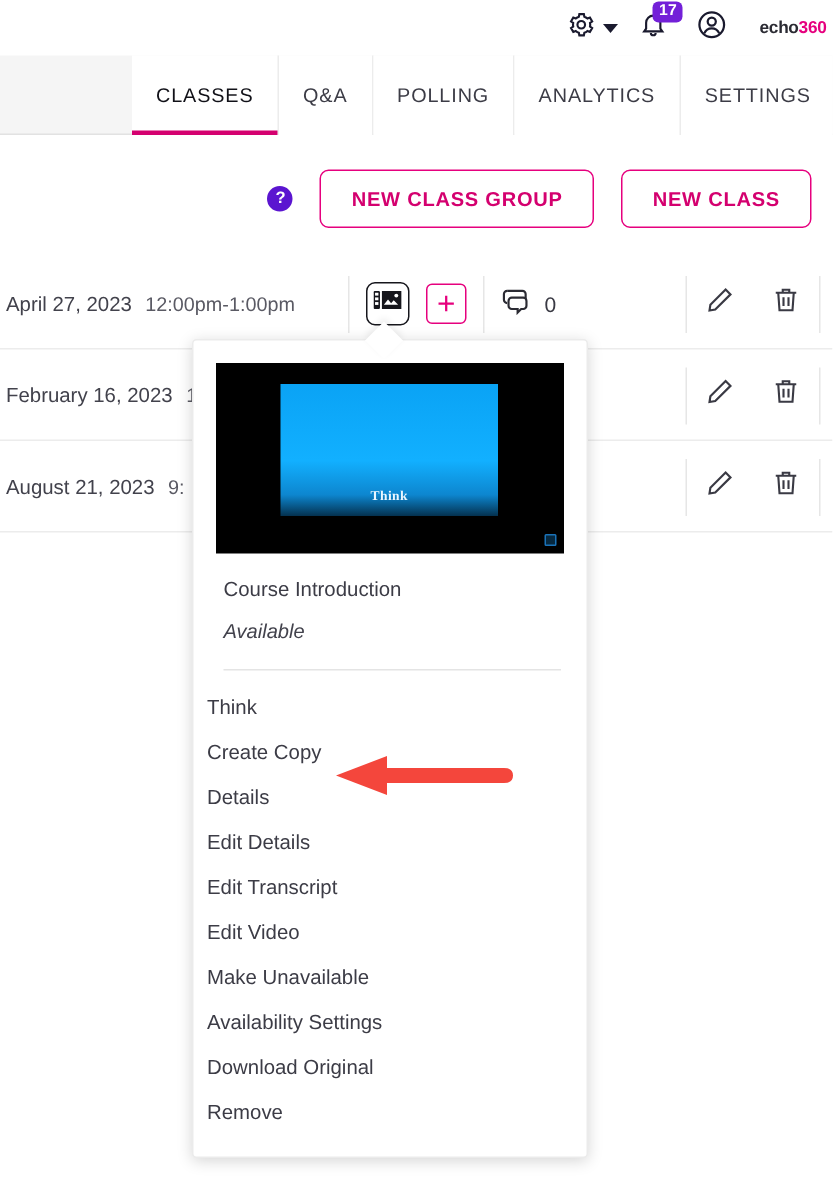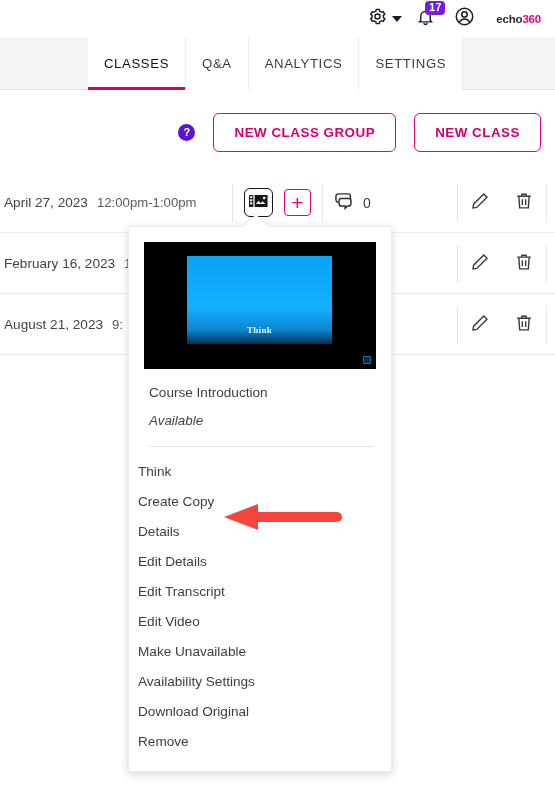--- a/index.html
+++ b/index.html
@@ -9,21 +9,21 @@
     font-family: "Liberation Sans", sans-serif;
     overflow: hidden;
   }
   #app { position: relative; width: 555px; height: 790px; background: #fff; }
 
   
   .topbar {
     position: absolute; left: 0; top: 0; width: 555px; height: 37px;
     background: #ffffff;
     display: flex; align-items: center; justify-content: flex-end;
-    gap: 0px; padding-right: 10px;
+    gap: 0px; 
   }
   .tb-item { display: flex; align-items: center; justify-content: center; position: relative; }
   .gear-wrap { width: 42px; height: 37px; gap: 4px; }
   .bell-wrap { width: 38px; height: 37px; }
   .user-wrap { width: 40px; height: 37px; }
   .caret-down {
     width: 0; height: 0;
     border-left: 5px solid transparent;
     border-right: 5px solid transparent;
     border-top: 6px solid #1a1a2e;
@@ -227,20 +227,23 @@
     </div>
   </div>
 
   <div class="tabstrip">
     <div class="tabs">
       <div class="tab active">
           <span>CLASSES</span>
         </div>
       <div class="tab">
           <span>Q&amp;A</span>
+        </div>
+      <div class="tab">
+          <span>POLLING</span>
         </div>
       <div class="tab">
           <span>ANALYTICS</span>
         </div>
       <div class="tab">
           <span>SETTINGS</span>
         </div>
 
     </div>
   </div>

